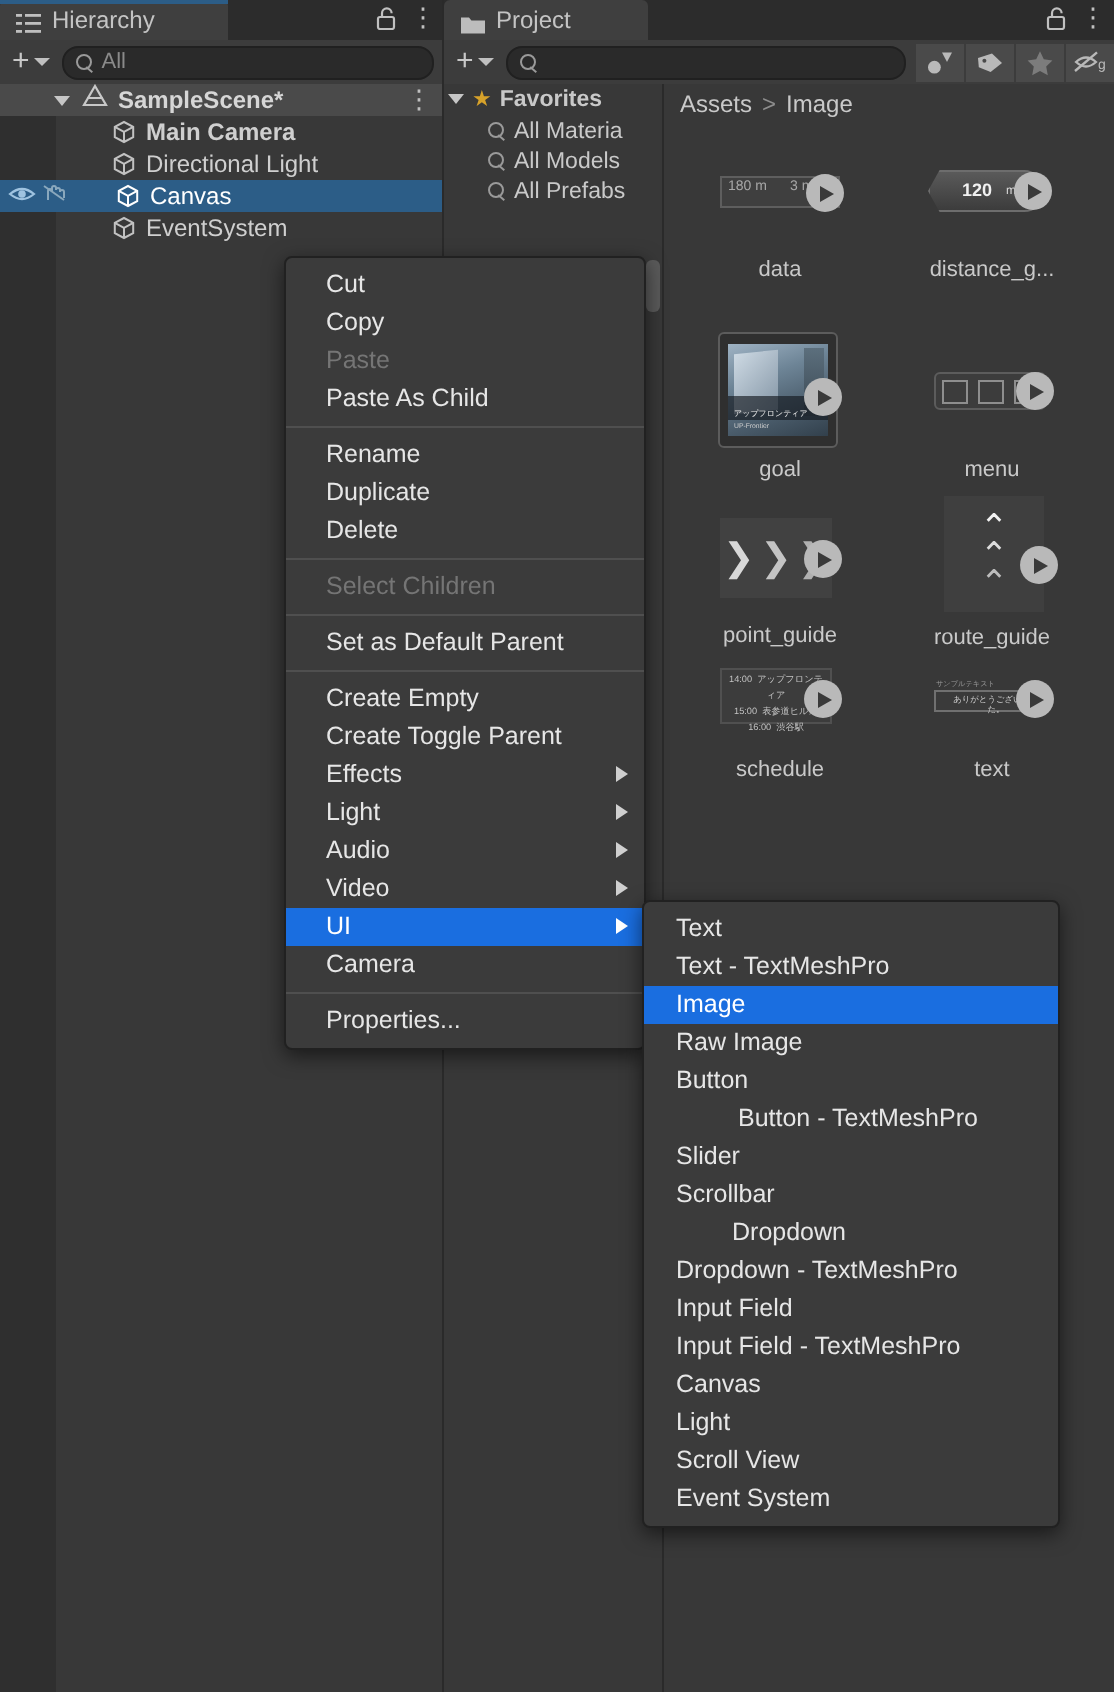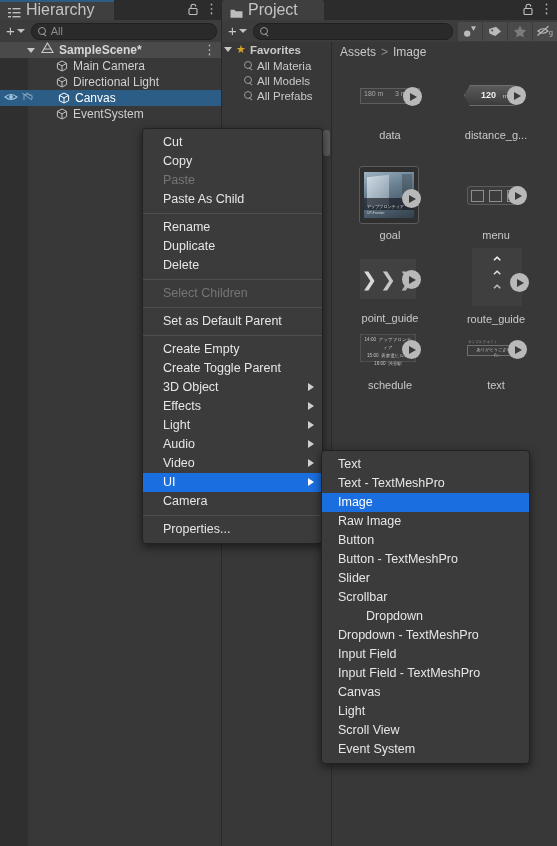--- a/index.html
+++ b/index.html
@@ -11,21 +11,21 @@
     color:#d2d2d2;
     -webkit-font-smoothing:antialiased;
   }
   #root{position:relative;width:557px;height:846px;}
 
   
   .panel{position:absolute;background:#383838;}
   .tabbar{position:absolute;left:0;top:0;height:20px;background:#2c2c2c;width:100%;}
   .tab{
     position:absolute;top:0;height:20px;line-height:20px;
-    background:#3f3f3f;color:#c4c4c4;font-size:16px;
+    background:#3f3f3f;color:#c4c4c4;font-size:12px;
     padding:0 10px 0 8px;display:flex;align-items:center;gap:5px;
     border-top-left-radius:3px;border-top-right-radius:3px;
     white-space:nowrap;
   }
   .tab.inactive{background:#323232;color:#b0b0b0;}
   .tab .accent{position:absolute;left:0;right:0;top:0;height:2px;background:#2c5d87;}
   .tab-icon{display:inline-block;width:13px;height:12px;flex:0 0 13px;}
 
   .toolbar{position:absolute;height:22px;background:#3c3c3c;display:flex;align-items:center;}
 
@@ -155,21 +155,21 @@
       <span class="kebab" style="position:absolute;right:6px;">⋮</span>
     </div>
 
     <div class="h-row" style="top:58px;">
       <span class="cube" style="margin-left:56px;">
         <svg viewBox="0 0 12 12" width="12" height="12">
           <path d="M6 1 L10.6 3.4 V8.6 L6 11 L1.4 8.6 V3.4 Z" fill="none" stroke="#c2c2c2" stroke-width="1"></path>
           <path d="M1.4 3.4 L6 5.9 L10.6 3.4 M6 5.9 V11" fill="none" stroke="#c2c2c2" stroke-width="1"></path>
         </svg>
       </span>
-      <span style="margin-left:5px;">Main Camera</span>
+      <span style="margin-left:5px;font-weight:bold;">Main Camera</span>
     </div>
 
     <div class="h-row" style="top:74px;">
       <span class="cube" style="margin-left:56px;">
         <svg viewBox="0 0 12 12" width="12" height="12">
           <path d="M6 1 L10.6 3.4 V8.6 L6 11 L1.4 8.6 V3.4 Z" fill="none" stroke="#c2c2c2" stroke-width="1"></path>
           <path d="M1.4 3.4 L6 5.9 L10.6 3.4 M6 5.9 V11" fill="none" stroke="#c2c2c2" stroke-width="1"></path>
         </svg>
       </span>
       <span style="margin-left:5px;">Directional Light</span>
@@ -435,40 +435,39 @@
     <div class="mi disabled"><span>Select Children</span></div>
 
     <div class="sep"></div>
 
     <div class="mi"><span>Set as Default Parent</span></div>
 
     <div class="sep"></div>
 
     <div class="mi"><span>Create Empty</span></div>
     <div class="mi"><span>Create Toggle Parent</span></div>
-    <div class="mi"><span>3D Object</span><span class="arrow"></span></div>
     <div class="mi"><span>Effects</span><span class="arrow"></span></div>
     <div class="mi"><span>Light</span><span class="arrow"></span></div>
     <div class="mi"><span>Audio</span><span class="arrow"></span></div>
     <div class="mi"><span>Video</span><span class="arrow"></span></div>
     <div class="mi sel"><span>UI</span><span class="arrow"></span></div>
     <div class="mi"><span>Camera</span></div>
 
     <div class="sep"></div>
 
     <div class="mi"><span>Properties...</span></div>
   </div>
 
   <div class="ctxmenu" id="uisub" style="left:321px;top:450px;width:207px;">
     <div class="mi" style="padding-left:16px;"><span>Text</span></div>
     <div class="mi" style="padding-left:16px;"><span>Text - TextMeshPro</span></div>
     <div class="mi sel" style="padding-left:16px;"><span>Image</span></div>
     <div class="mi" style="padding-left:16px;"><span>Raw Image</span></div>
     <div class="mi" style="padding-left:16px;"><span>Button</span></div>
-    <div class="mi" style="padding-left:16px;"><span>Button - TextMeshPro</span></div>
+    <div class="mi" style="padding-left:16px;margin-left:31px;"><span>Button - TextMeshPro</span></div>
     <div class="mi" style="padding-left:16px;"><span>Slider</span></div>
     <div class="mi" style="padding-left:16px;"><span>Scrollbar</span></div>
     <div class="mi" style="padding-left:12px;margin-left:32px;"><span>Dropdown</span></div>
     <div class="mi" style="padding-left:16px;"><span>Dropdown - TextMeshPro</span></div>
     <div class="mi" style="padding-left:16px;"><span>Input Field</span></div>
     <div class="mi" style="padding-left:16px;"><span>Input Field - TextMeshPro</span></div>
     <div class="mi" style="padding-left:16px;"><span>Canvas</span></div>
     <div class="mi" style="padding-left:16px;"><span>Light</span></div>
     <div class="mi" style="padding-left:16px;"><span>Scroll View</span></div>
     <div class="mi" style="padding-left:16px;"><span>Event System</span></div>

